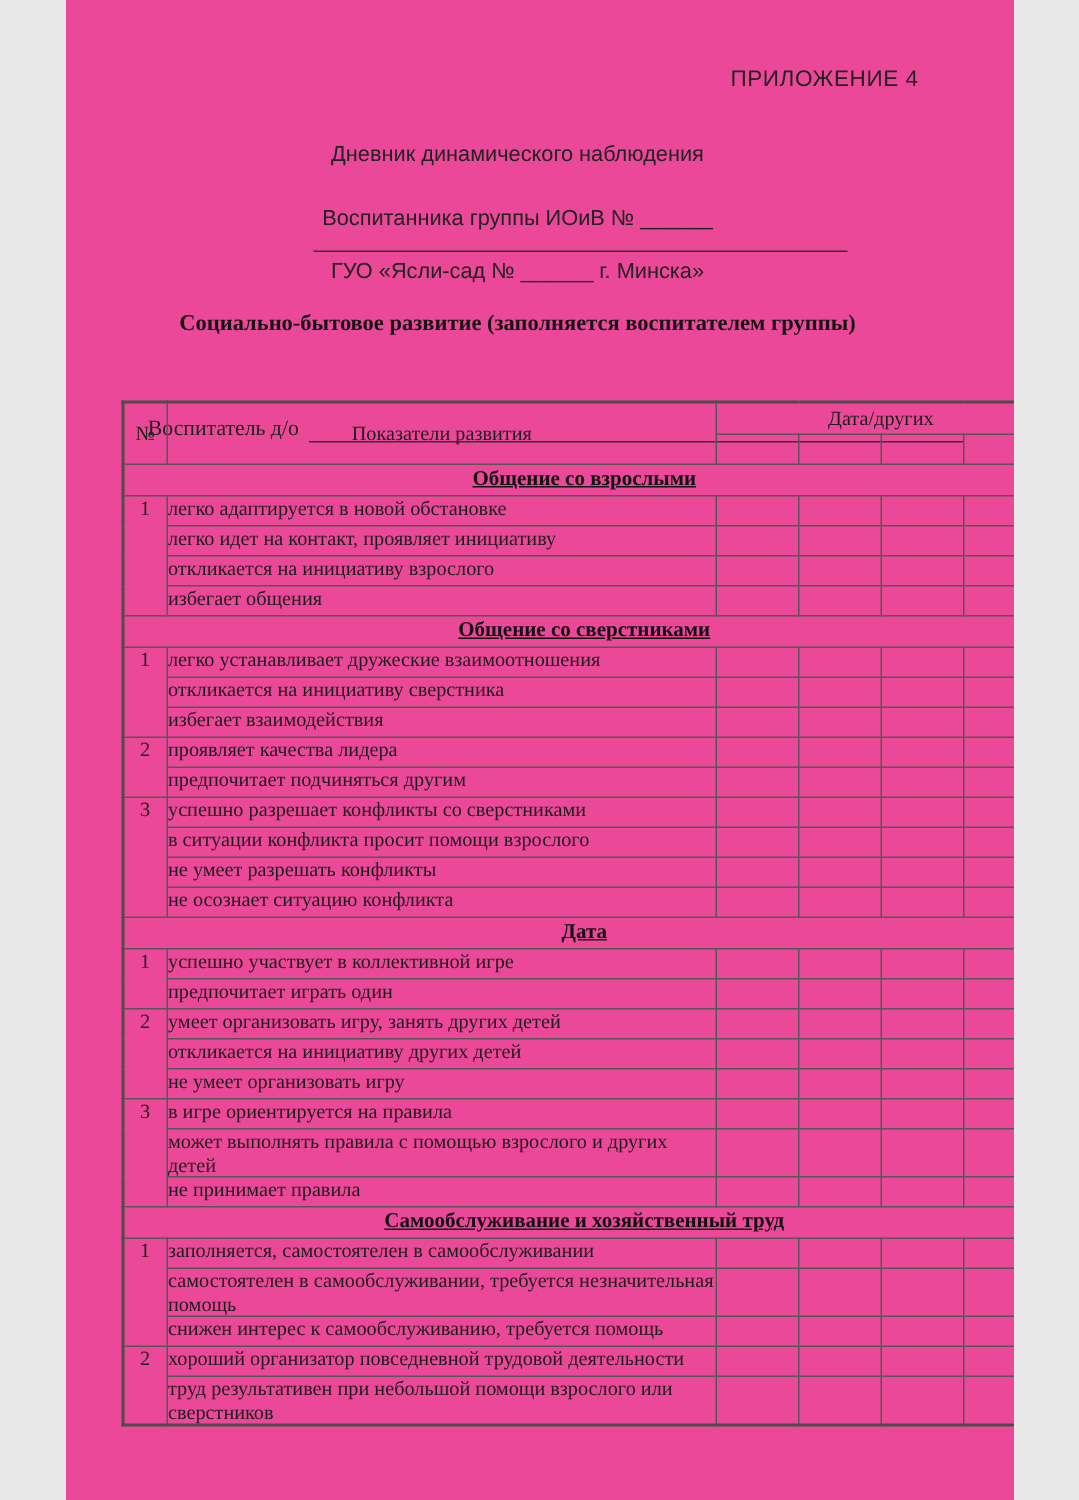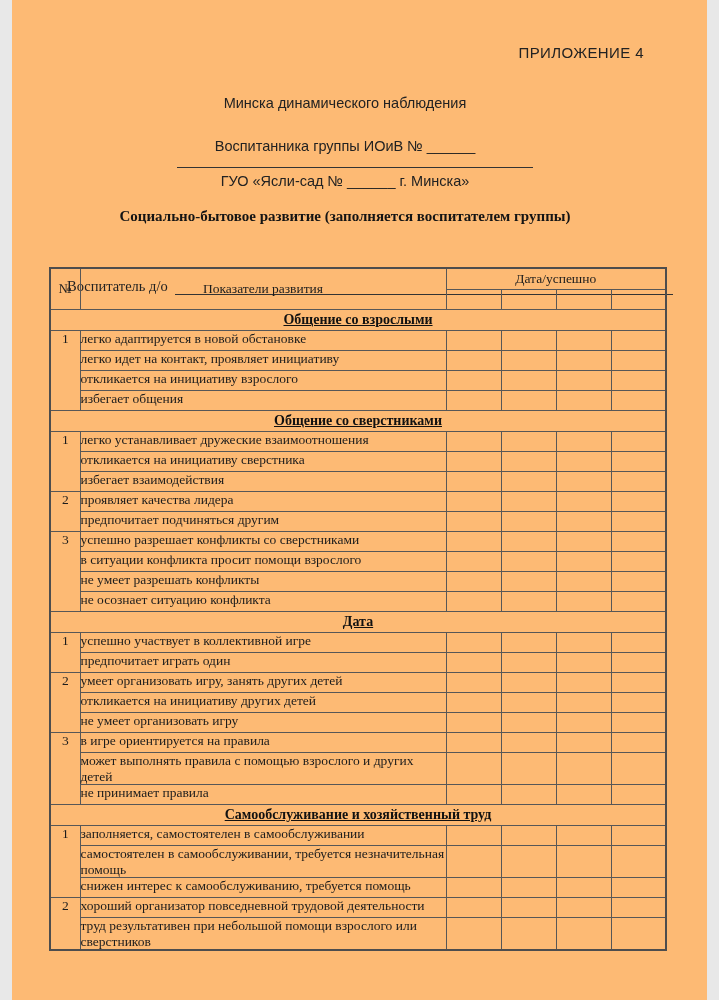--- a/index.html
+++ b/index.html
@@ -1,20 +1,20 @@
 <!DOCTYPE html>
 <html lang="ru"><head>
 <meta charset="utf-8">
 <style>
   html, body { margin:0; padding:0; background:#e8e8e8; }
   .page {
     position:relative;
-    width:695px; height:1000px;
+    width:632px; height:1000px;
     margin:0 auto;
-    background:#fdba74;
+    background:#ec4899;
     font-family:"Liberation Serif", serif;
     color:#1c1c1c;
     overflow:hidden;
   }
   .appendix {
     position:absolute; top:44px; right:63px;
     font-family:"Liberation Sans", sans-serif;
     font-size:15px; letter-spacing:.4px; color:#222;
   }
   .center-band {
@@ -78,21 +78,21 @@
     font-size:13.5px; color:#222;
   }
 </style>
 </head>
 <body>
 
 <div class="page">
 
   <div class="appendix">ПРИЛОЖЕНИЕ 4</div>
 
-  <div class="center-band doc-title">Минска динамического наблюдения</div>
+  <div class="center-band doc-title">Дневник динамического наблюдения</div>
 
   <div class="center-band pupil-line">Воспитанника группы ИОиВ № ______</div>
 
   <div class="name-rule"></div>
 
   <div class="center-band inst-line">ГУО «Ясли-сад № ______ г. Минска»</div>
 
   <div class="section-heading">Социально-бытовое развитие (заполняется воспитателем группы)</div>
 
   <div class="teacher-row">
@@ -106,21 +106,21 @@
       <col style="width:366px">
       <col style="width:55px">
       <col style="width:55px">
       <col style="width:55px">
       <col style="width:55px">
     </colgroup>
   <thead>
         <tr>
           <th class="col-num-h" rowspan="2">№</th>
           <th class="col-ind-h" rowspan="2">Показатели развития</th>
-          <th class="col-date-h" colspan="4">Дата/успешно</th>
+          <th class="col-date-h" colspan="4">Дата/других</th>
         </tr>
         <tr>
           <th class="date-sub"></th>
           <th class="date-sub"></th>
           <th class="date-sub"></th>
           <th class="date-sub"></th>
         </tr>
       </thead>
       <tbody>
         <tr>

